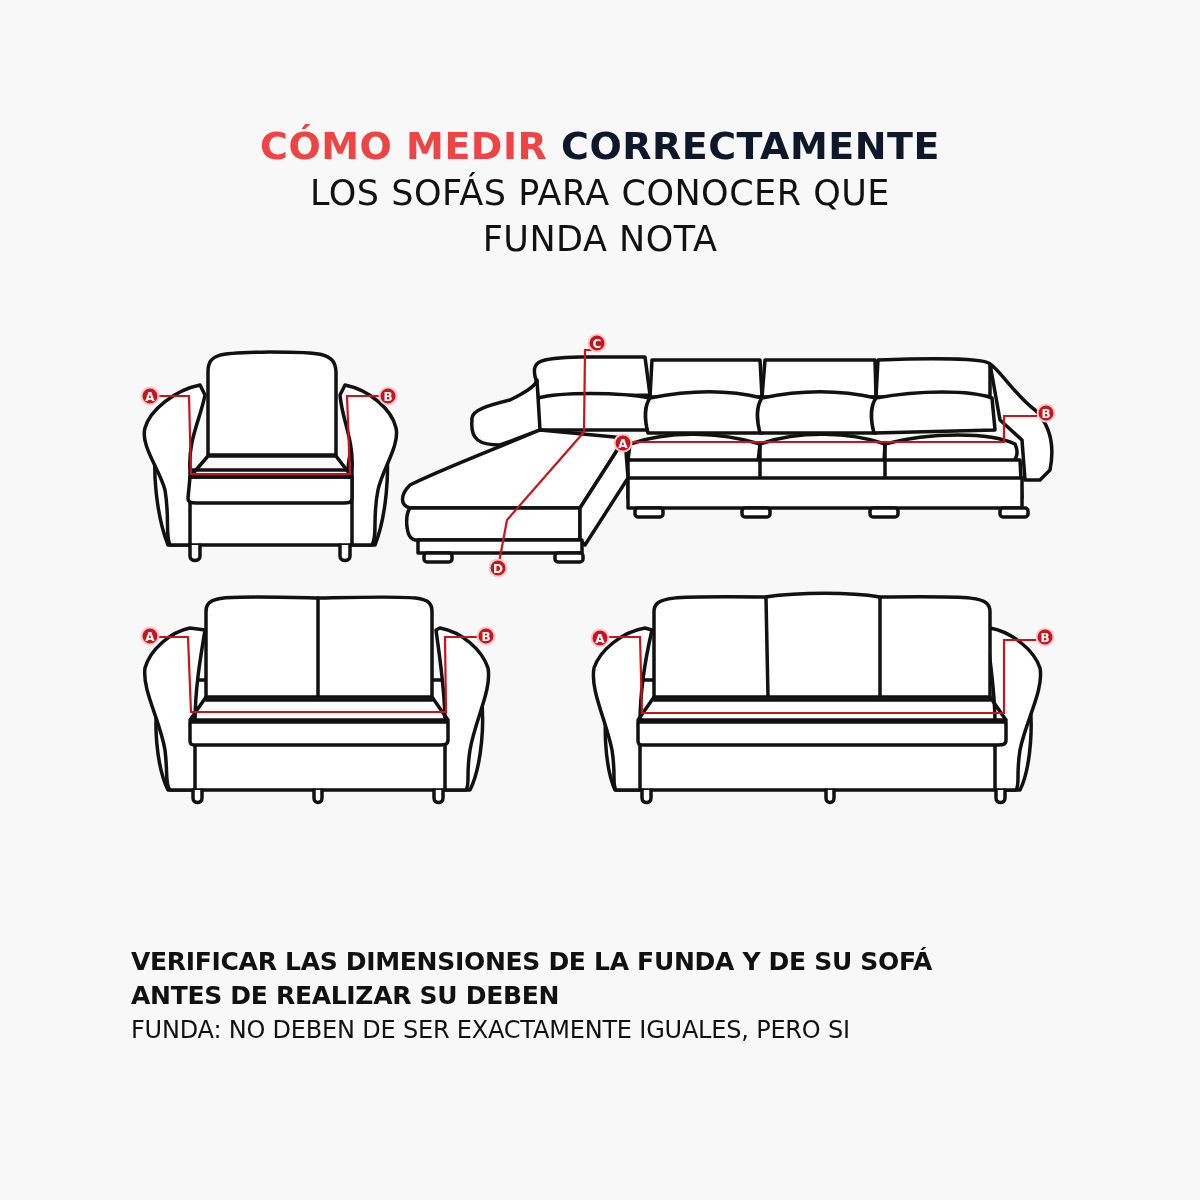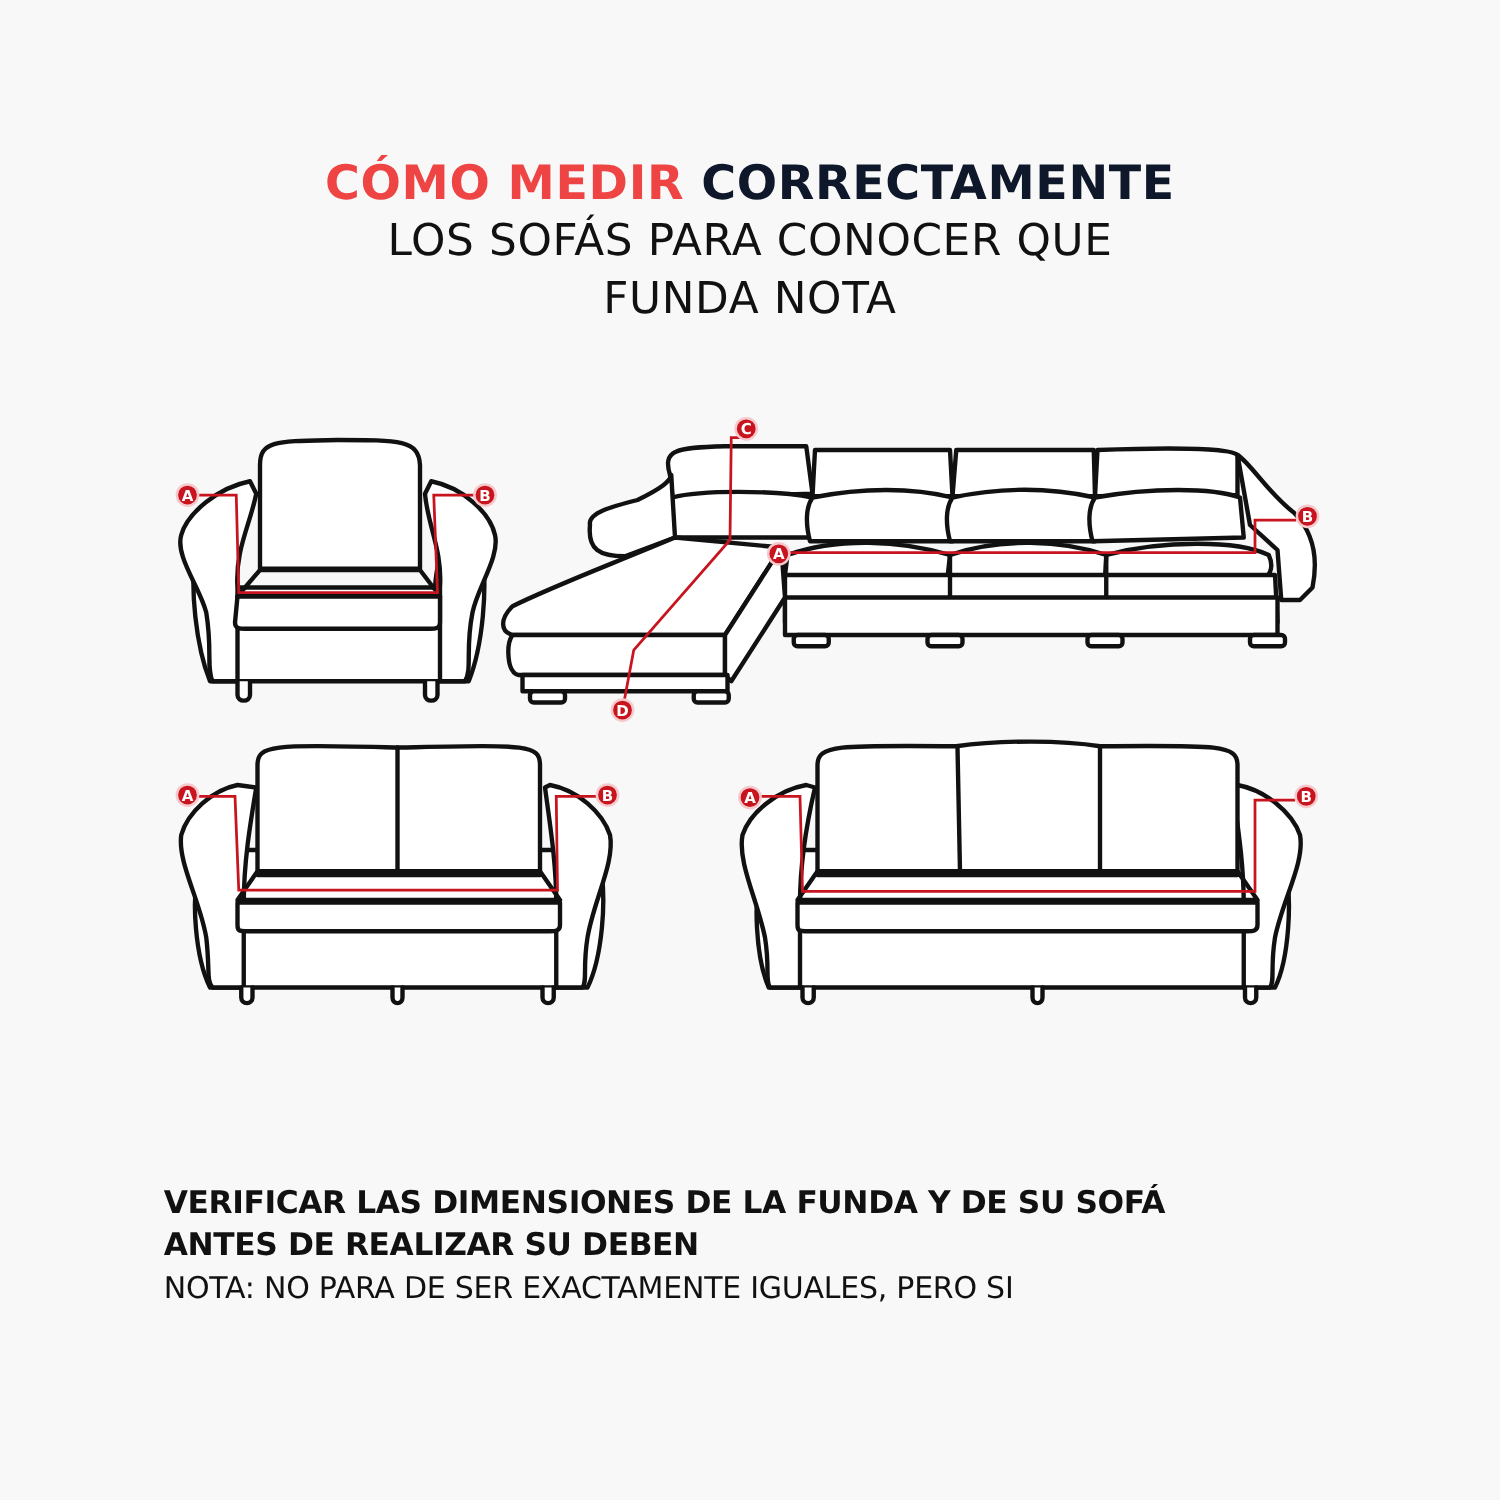--- a/index.html
+++ b/index.html
@@ -143,14 +143,14 @@
     <circle class="badge" cx="600" cy="638" r="8.5"></circle>
     <text class="bt" x="600" y="642.5">A</text>
     <circle class="badge" cx="1045" cy="637" r="8.5"></circle>
     <text class="bt" x="1045" y="641.5">B</text>
   </g>
 </svg>
 
 <div class="footer">
   <div class="footer-bold">VERIFICAR LAS DIMENSIONES DE LA FUNDA Y DE SU SOFÁ</div>
   <div class="footer-bold">ANTES DE REALIZAR SU DEBEN</div>
-  <div class="footer-note">NOTA: NO PARA DE SER EXACTAMENTE IGUALES, PERO SI</div>
+  <div class="footer-note">FUNDA: NO DEBEN DE SER EXACTAMENTE IGUALES, PERO SI</div>
 </div>
 
 </body></html>

